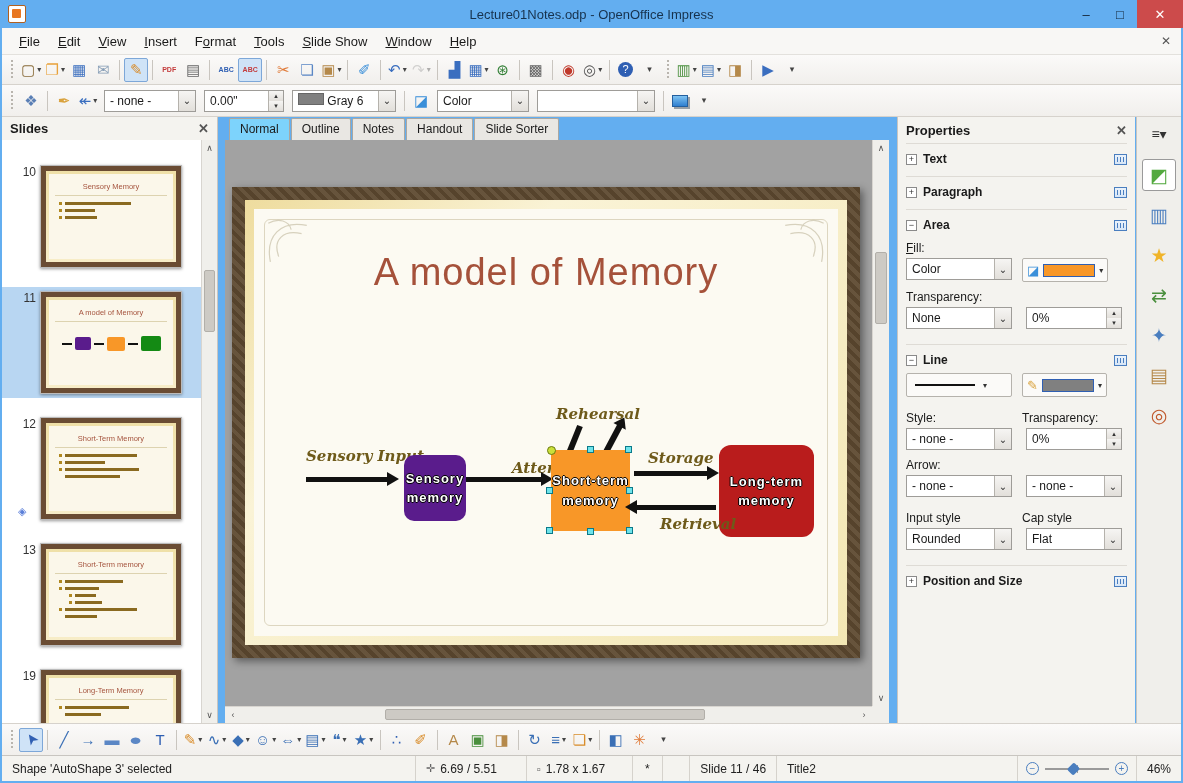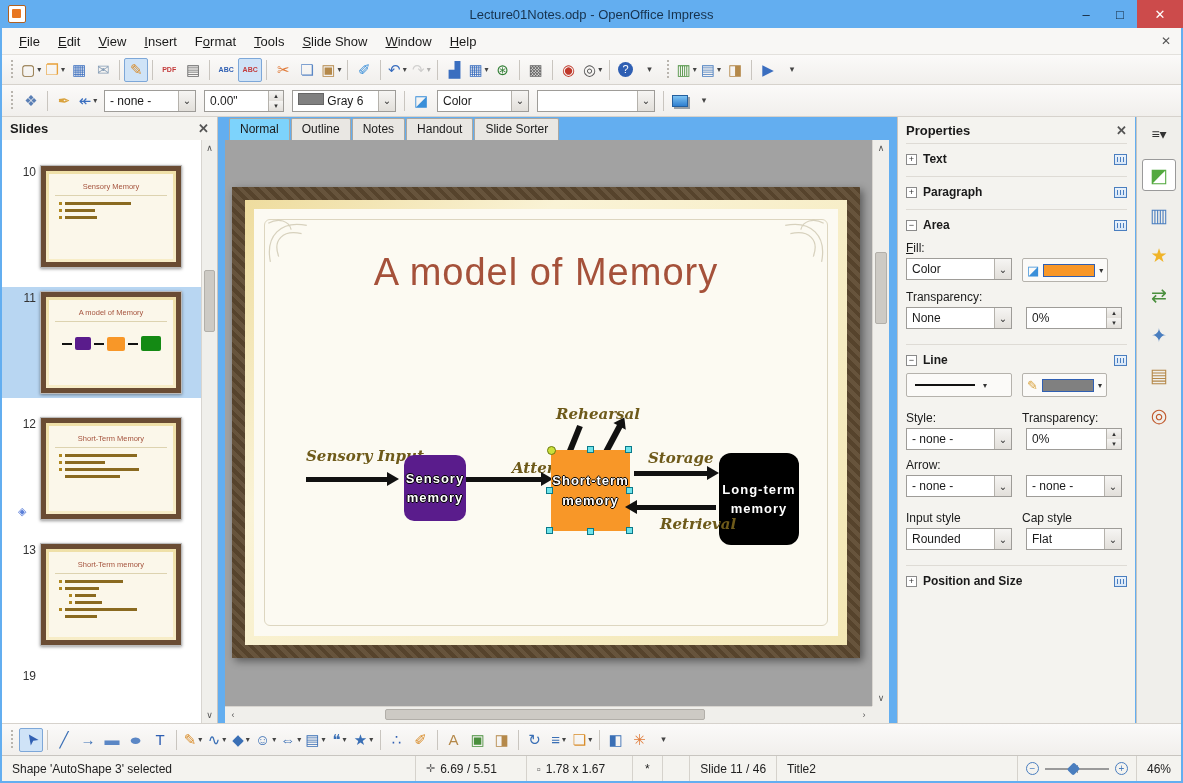--- a/index.html
+++ b/index.html
@@ -453,20 +453,38 @@
                   <span class="b-dot"></span>
                   <span class="b-bar" style="width: 30%;"></span>
                 </div>
               </div>
             </div>
           </div>
         </div>
       </div>
       <div class="slide-item">
         <span class="slide-num">19</span>
+        <div class="thumb">
+          <div class="thumb-frame">
+            <div class="thumb-gold">
+              <div class="thumb-paper">
+                <div class="t-title">Long-Term Memory</div>
+                <div class="t-rule"></div>
+                <div class="b-row">
+                  <span class="b-dot"></span>
+                  <span class="b-bar" style="width: 60%;"></span>
+                </div>
+                <div class="b-row cont">
+                  <span class="b-dot"></span>
+                  <span class="b-bar" style="width: 34%;"></span>
+                </div>
+              </div>
+            </div>
+          </div>
+        </div>
       </div>
     </div>
   <div id="slides-scrollbar">
     <span class="sbtn" style="top:0">∧</span>
     <span class="sthumb" style="top:130px; height:62px;"></span>
     <span class="sbtn" style="bottom:0">∨</span>
   </div>
 </div>
 
 <div id="center-area">
@@ -518,21 +536,21 @@
           <span class="handle" style="left:372px; top:278px;"></span>
           <span class="handle" style="left:292px; top:318px;"></span>
           <span class="handle" style="left:333px; top:319px;"></span>
           <span class="handle" style="left:372px; top:318px;"></span>
 
           <span class="dlabel" style="left:394px; top:240px;">Storage</span>
           <div class="harrow" style="left:380px; top:262px; width:74px;">
               <span class="head"></span>
             </div>
 
-          <div class="dbox" style="left: 465px; top: 244px; width: 80px; height: 92px; border-radius: 12px; background: #000000;" id="box-long">Long-term<br>memory</div>
+          <div class="dbox" style="left: 465px; top: 236px; width: 95px; height: 92px; border-radius: 12px; background: #b91c1c;" id="box-long">Long-term<br>memory</div>
 
           <div class="harrow left" style="left:382px; top:296px; width:80px;">
               <span class="head"></span>
             </div>
           <span class="dlabel" style="left:406px; top:306px;">Retrieval</span>
         </div>
       </div>
     </div>
   </div>
   <div id="vscroll">

